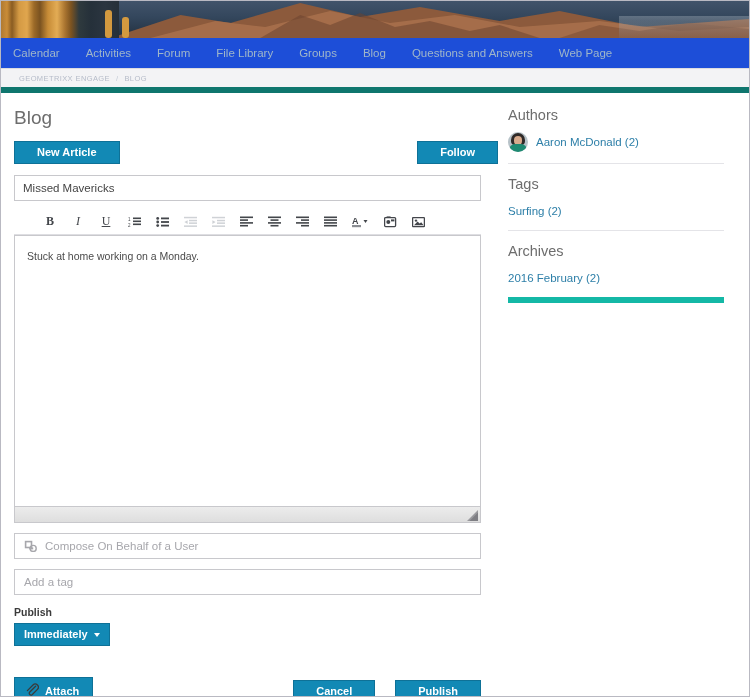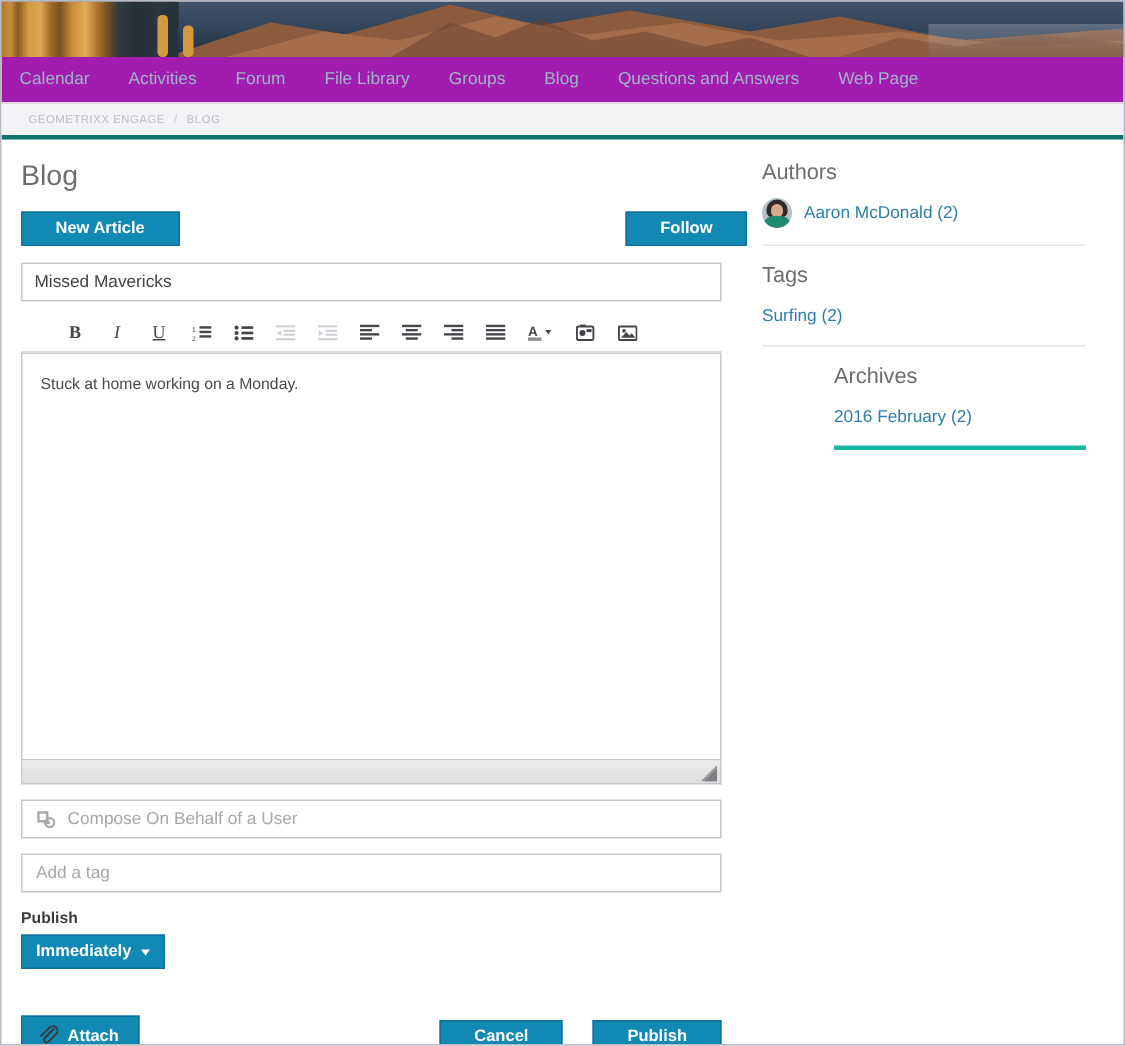--- a/index.html
+++ b/index.html
@@ -50,40 +50,40 @@
     border-radius: 3px;
   }
   .banner .valley {
     position: absolute; right: 0; bottom: 0; width: 130px; height: 22px;
     background: linear-gradient(180deg, rgba(180,190,200,.35), rgba(120,135,150,.15));
   }
 
   
   .navbar {
     height: 31px;
-    background: #a21caf;
+    background: #1d4ed8;
     border-bottom: 1px solid #dcdce0;
     display: flex;
     align-items: center;
     padding: 0 12px;
   }
   .nav-item {
     color: #9fb6c9;
     font-size: 11.5px;
     padding: 0 13px;
     white-space: nowrap;
     text-decoration: none;
     cursor: pointer;
   }
   .nav-item:first-child { padding-left: 0; }
 
   
   .crumbbar {
     background: #f3f3f5;
-    border-bottom: 3px solid #0f766e;
+    border-bottom: 6px solid #0f766e;
     height: 24px;
     display: flex;
     align-items: center;
     padding-left: 18px;
     font-size: 7.5px;
     letter-spacing: .4px;
   }
   .crumb { color: #b6bcc9; text-decoration: none; cursor: pointer; }
   .crumb-sep { color: #c5cbd6; margin: 0 6px; }
   .crumb-cur { color: #b6bcc9; }
@@ -208,21 +208,21 @@
   .btn-cancel, .btn-publish { min-width: 65px; text-align: center; }
 
   
   .side-h {
     font-size: 14.5px;
     color: #6d6d6d;
     font-weight: normal;
     margin: 0 0 9px 0;
   }
   .side-sec { padding-bottom: 11px; border-bottom: 1px solid #e4e4e8; margin-bottom: 12px; }
-  .side-sec.last { border-bottom: 3px solid #14b8a6; margin-left: 48px; }
+  .side-sec.last { border-bottom: 6px solid #14b8a6; }
   .author-row { display: flex; align-items: center; gap: 8px; }
   .avatar {
     width: 20px; height: 20px; border-radius: 50%;
     background: #b7c2c8;
     overflow: hidden; position: relative;
     flex: none;
   }
   .avatar .hair { position: absolute; left: 3px; top: 1px; width: 14px; height: 12px; border-radius: 7px 7px 4px 4px; background: #2f2a28; }
   .avatar .face { position: absolute; left: 6px; top: 4px; width: 8px; height: 9px; border-radius: 4px; background: #d8ab8d; }
   .avatar .top  { position: absolute; left: 1px; bottom: 0; width: 18px; height: 8px; border-radius: 6px 6px 0 0; background: #1e8a72; }

